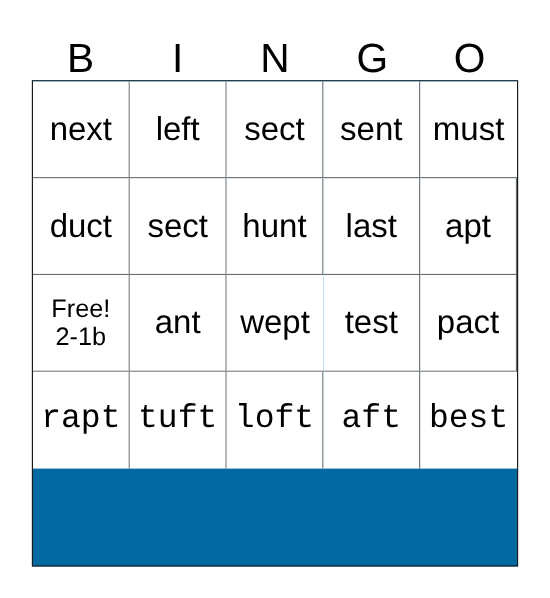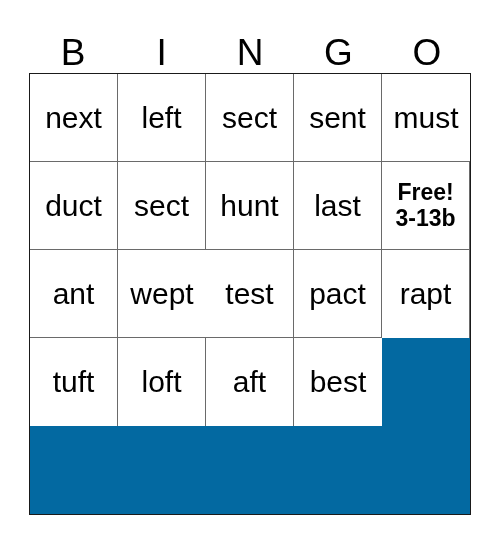--- a/index.html
+++ b/index.html
@@ -73,33 +73,32 @@
     text-align: center;
     font-size: 30px;
     line-height: 1.05;
     color: #000000;
     overflow: hidden;
     padding: 0 2px;
     background: #ffffff;
   }
   
   .cell.col-5 { border-right: none; }
-  .cell.row-5 { border-bottom: none; }
+  .cell.row-5 { border-bottom: none; font-family: Liberation Mono, monospace; }
 
   
   .cell.free {
     flex-direction: column;
     font-size: 23px;
     line-height: 1.12;
     padding: 0 1px;
   }
   .free-line {
     display: block;
     white-space: nowrap;
-    font-weight: bold;
   }
 </style>
 </head>
 <body>
 
 <div class="card">
 
   <div class="header-row">
     <div class="header-cell">B</div>
     <div class="header-cell">I</div>
@@ -114,23 +113,24 @@
     <div class="cell row-1 col-2">left</div>
     <div class="cell row-1 col-3">sect</div>
     <div class="cell row-1 col-4">sent</div>
     <div class="cell row-1 col-5">must</div>
 
     <div class="cell row-2 col-1">duct</div>
     <div class="cell row-2 col-2">sect</div>
     <div class="cell row-2 col-3">hunt</div>
     <div class="cell row-2 col-4">last</div>
 
+    <div class="cell row-3 col-2">apt</div>
     <div class="cell row-3 col-3 free">
       <span class="free-line">Free!</span>
-      <span class="free-line">3-13b</span>
+      <span class="free-line">2-1b</span>
     </div>
     <div class="cell row-3 col-4">ant</div>
     <div class="cell row-3 col-5">wept</div>
 
     <div class="cell row-4 col-1">test</div>
     <div class="cell row-4 col-2">pact</div>
 
     <div class="cell row-5 col-1">rapt</div>
     <div class="cell row-5 col-3">tuft</div>
     <div class="cell row-5 col-2">loft</div>

